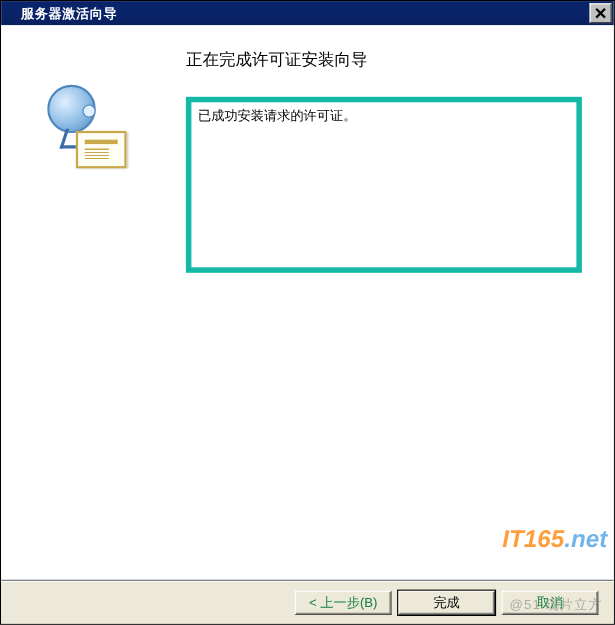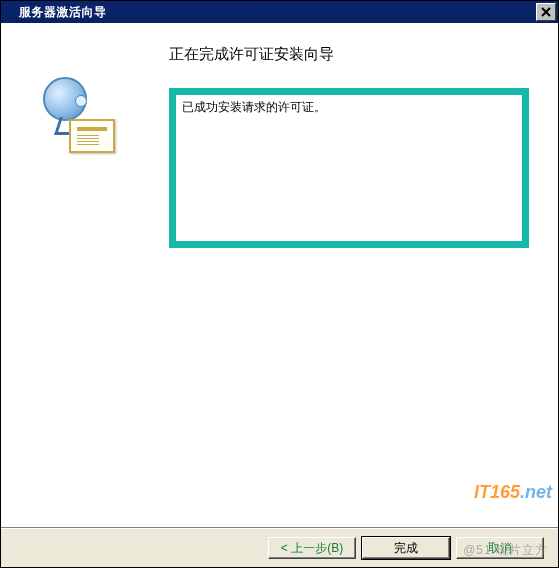--- a/index.html
+++ b/index.html
@@ -124,21 +124,21 @@
     font-size: 12px;
     margin-bottom: 18px;
   }
   .status-label {
     font-size: 12px;
     margin-bottom: 2px;
   }
   .status-box {
     width: 360px;
     height: 160px;
-    border: 7px solid #14b8a6;
+    border: 5px solid #14b8a6;
     background: #fff;
     padding: 4px 6px;
     font-size: 12px;
     line-height: 1.4;
     overflow: auto;
   }
 
   .sep {
     position: absolute;
     left: 0; right: 0;
@@ -177,21 +177,21 @@
     cursor: default;
   }
   .btn.default {
     outline: 1px solid #000;
   }
 
   .watermark {
     position: absolute;
     right: 6px;
     bottom: 26px;
-    font-size: 18px;
+    font-size: 22px;
     font-weight: bold;
     font-style: italic;
     color: #ff8c1a;
     opacity: 0.85;
     pointer-events: none;
   }
   .watermark .net { color: #5aa9e6; font-style: italic; }
   .watermark2 {
     position: absolute;
     right: 10px;

